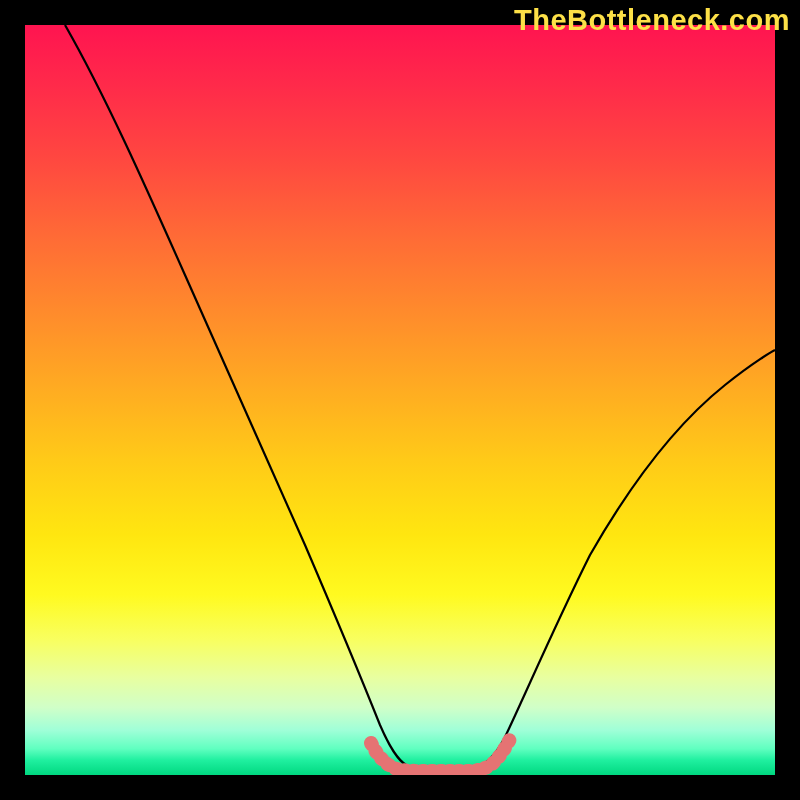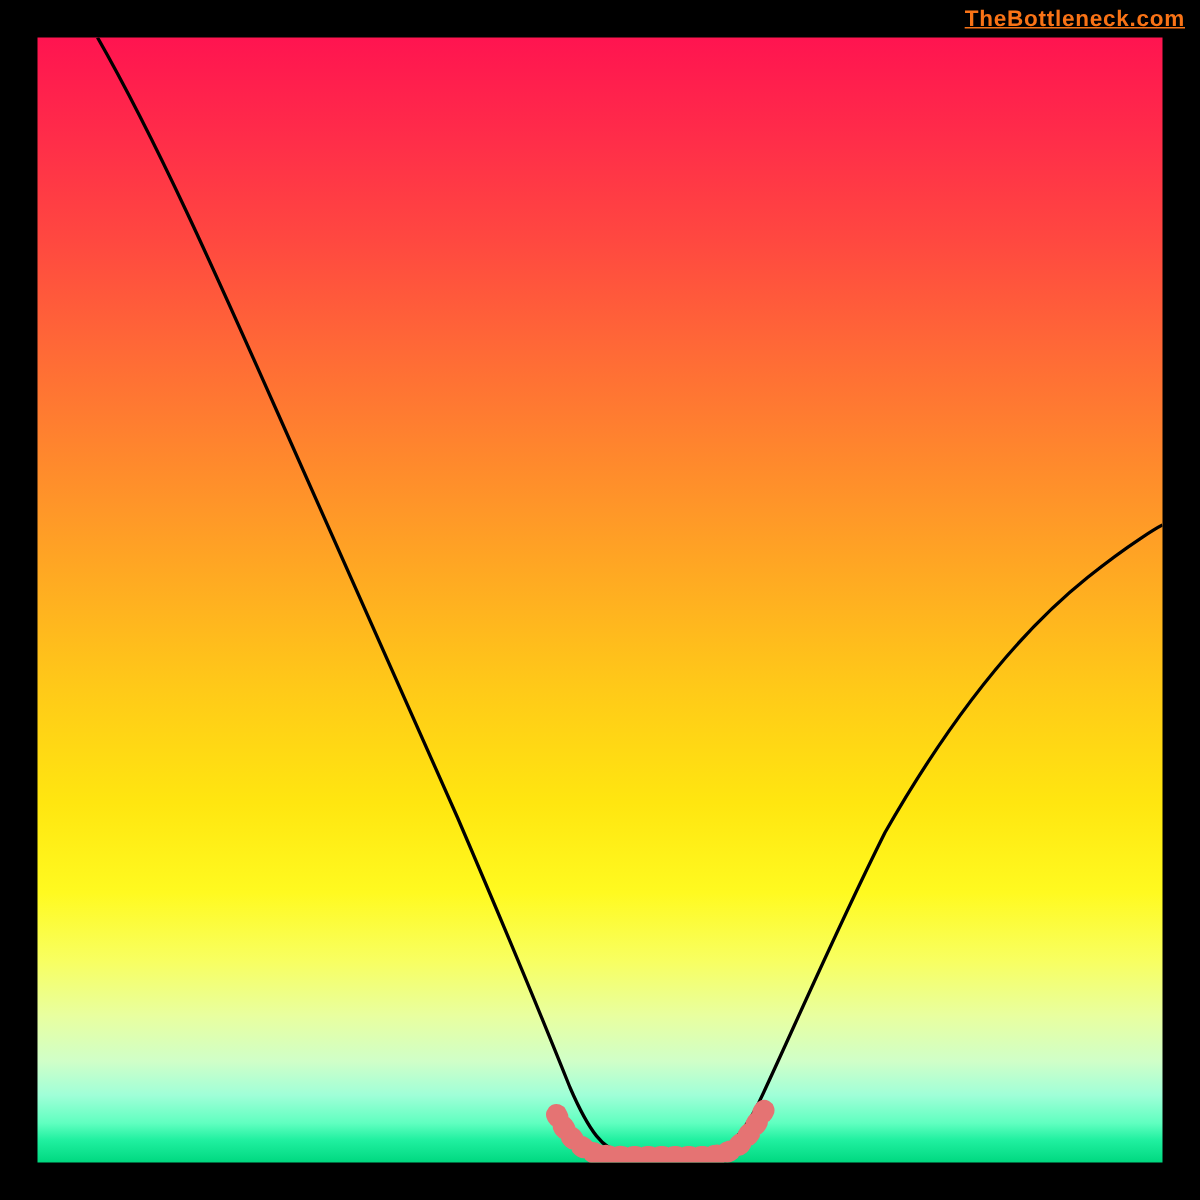--- a/index.html
+++ b/index.html
@@ -8,26 +8,25 @@
   height: 800px;
   background: #000;
   font-family: Arial, Helvetica, sans-serif;
   overflow: hidden;
   position: relative;
 }
 .watermark {
   position: absolute;
   top: 4px;
   right: 10px;
-  color: #f97316;
-  font-size: 15px;
+  color: #fde047;
+  font-size: 29px;
   font-weight: bold;
   letter-spacing: 0.5px;
   z-index: 10;
-  text-decoration: underline;
 }
 .plot {
   position: absolute;
   top: 25px;
   left: 25px;
   width: 750px;
   height: 750px;
 }
 .gradient-bg {
   position: absolute;

